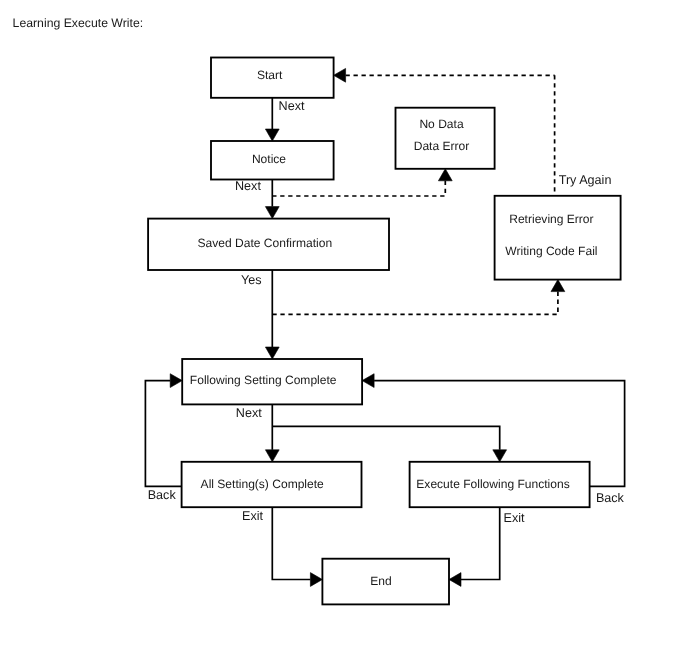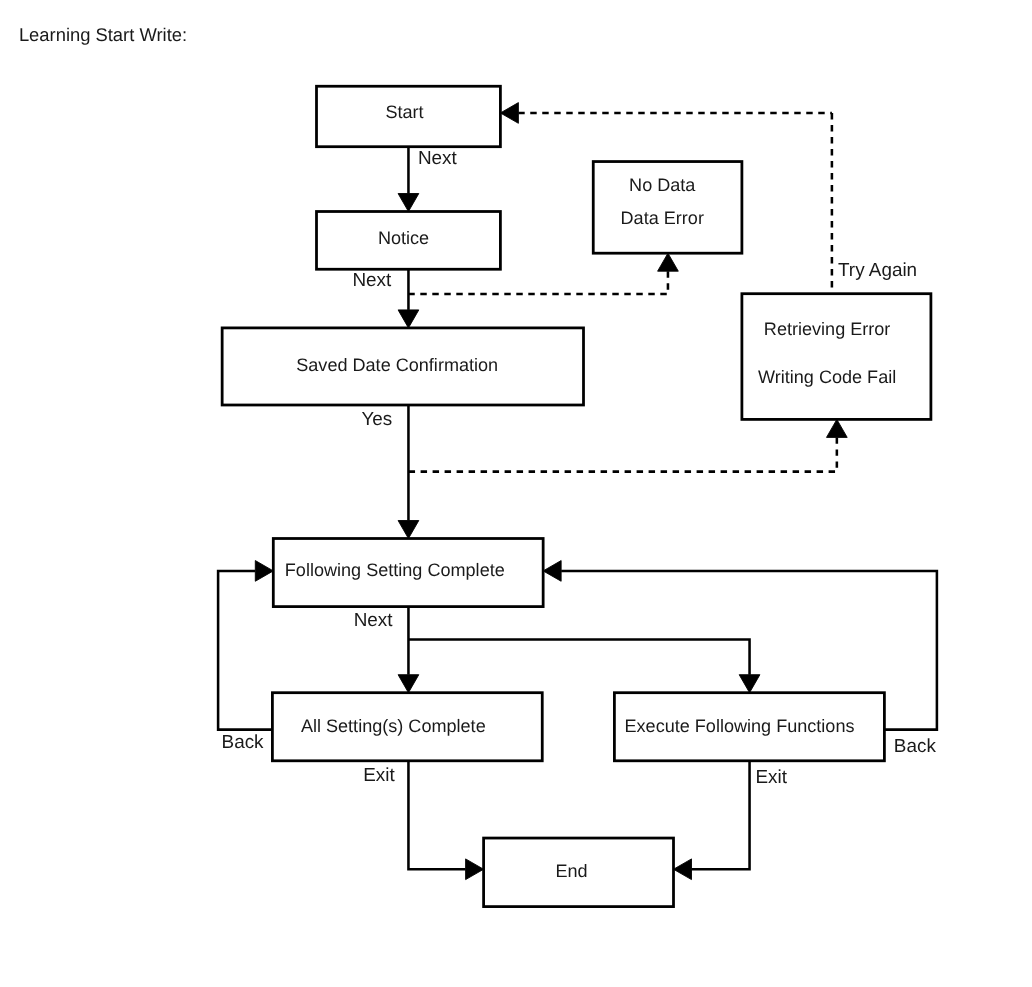--- a/index.html
+++ b/index.html
@@ -16,21 +16,21 @@
   #diagram, .page-title { will-change: opacity; }
   #diagram { position:absolute; left:0; top:0; width:688px; height:658px; }
   .page-title {
     position:absolute; left:12.6px; top:16.5px;
     font-size:12.25px; line-height:1; color:#1a1a1a; white-space:nowrap;
   }
 </style>
 </head>
 <body>
 
-<div class="page-title">Learning Start Write:</div>
+<div class="page-title">Learning Execute Write:</div>
 
 <svg id="diagram" width="688" height="658" viewBox="0 0 688 658" xmlns="http://www.w3.org/2000/svg">
     <g>
       <rect x="211" y="57.5" width="122.6" height="40.3" fill="#fff" stroke="#000000" stroke-width="1.85"></rect>
       <text x="269.7" y="78.7" text-anchor="middle" font-size="12.05" font-family="&quot;Liberation Sans&quot;, sans-serif" fill="#1a1a1a">Start</text>
     </g>
     <g>
       <rect x="211" y="141" width="122.6" height="38.5" fill="#fff" stroke="#000000" stroke-width="1.85"></rect>
       <text x="269" y="162.6" text-anchor="middle" font-size="12.05" font-family="&quot;Liberation Sans&quot;, sans-serif" fill="#1a1a1a">Notice</text>
     </g>

